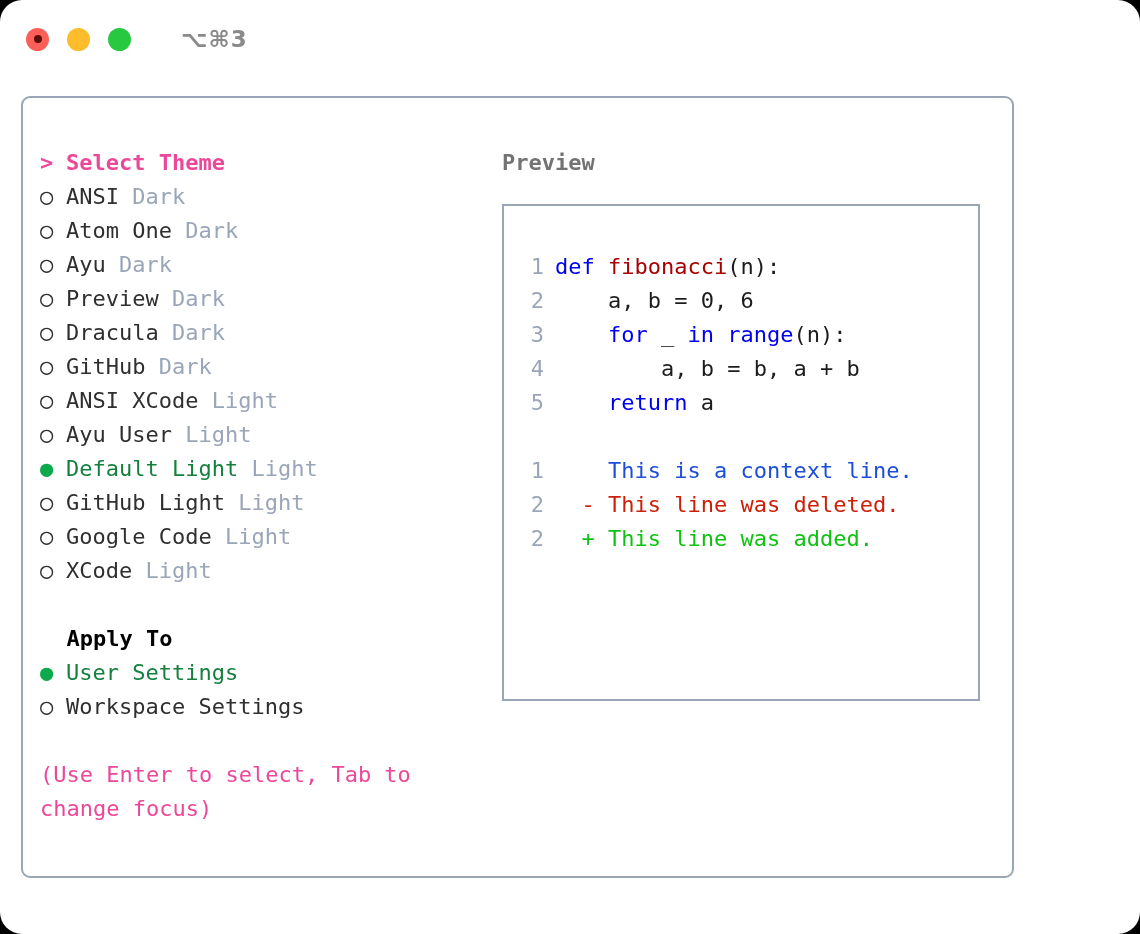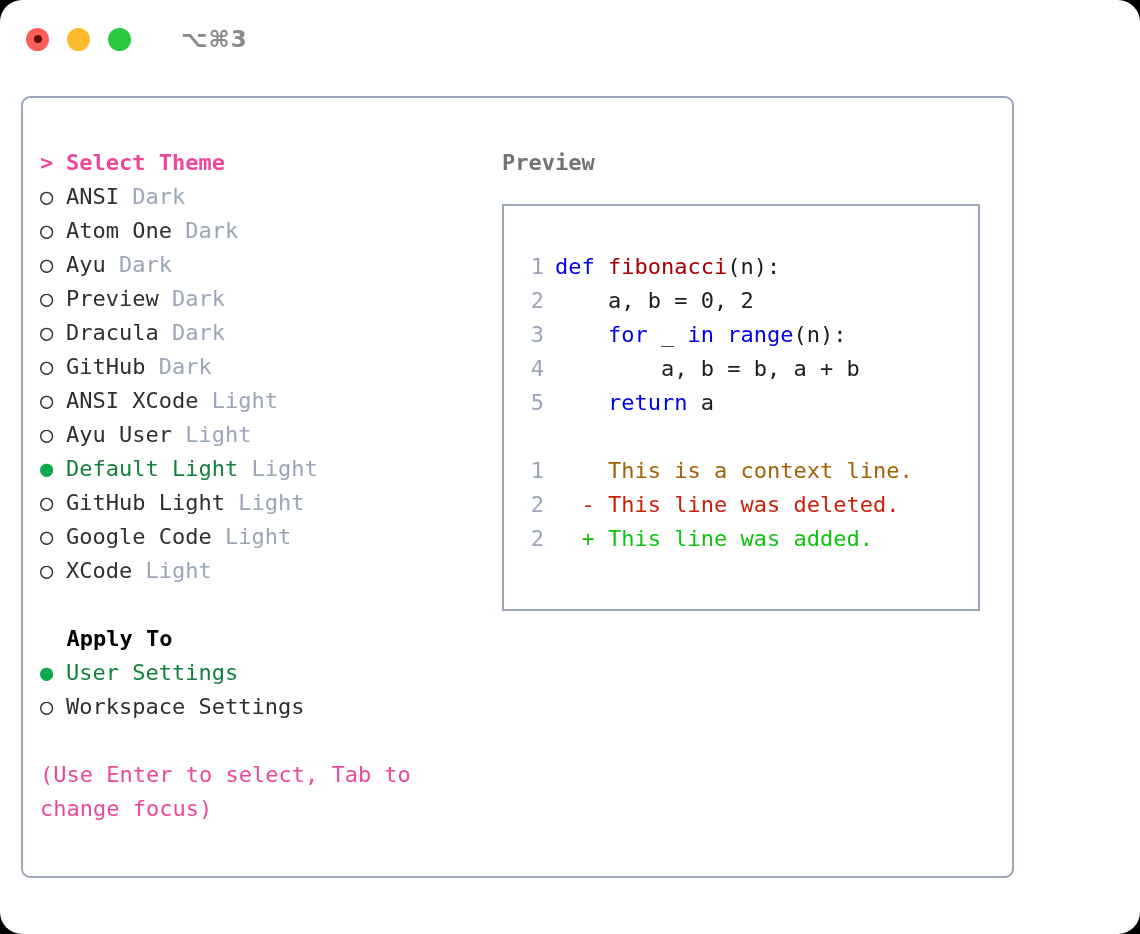--- a/index.html
+++ b/index.html
@@ -145,21 +145,21 @@
   .preview-title {
     font-size: 22px;
     font-weight: bold;
     color: #737373;
     line-height: 34px;
     margin-bottom: 24px;
     white-space: pre;
   }
   .code-box {
     width: 478px;
-    height: 407px;
+    height: 497px;
     border: 2px solid #9aa5b8;
     box-sizing: border-box;
     padding: 44px 0 0 18px;
     background: #ffffff;
   }
   .code-line {
     font-size: 22px;
     line-height: 34px;
     white-space: pre;
     color: #1c1c1c;
@@ -168,21 +168,21 @@
     display: inline-block;
     width: 22px;
     text-align: right;
     color: #9aa5b8;
     margin-right: 11px;
   }
   .tok-kw   { color: #0000ee; }
   .tok-fn   { color: #a80000; }
   .tok-txt  { color: #1c1c1c; }
   .blank-line { height: 34px; }
-  .diff-ctx { color: #a16207; }
+  .diff-ctx { color: #1d4ed8; }
   .diff-del { color: #cc1f08; }
   .diff-add { color: #10c210; }
 </style>
 </head>
 <body>
 
 <div class="window">
 
   <div class="titlebar">
     <div class="dots">
@@ -226,21 +226,21 @@
 
         <div class="hint">(Use Enter to select, Tab to change focus)</div>
 
       </div>
 
       <div class="col-right">
         <div class="preview-title">Preview</div>
         <div class="code-box">
           <div id="code-lines">
               <div class="code-line"><span class="lineno">1</span><span class="tok-kw">def </span><span class="tok-fn">fibonacci</span><span class="tok-txt">(n):</span></div>
-              <div class="code-line"><span class="lineno">2</span><span class="tok-txt">    a, b = 0, 2</span></div>
+              <div class="code-line"><span class="lineno">2</span><span class="tok-txt">    a, b = 0, 6</span></div>
               <div class="code-line"><span class="lineno">3</span><span class="tok-txt">    </span><span class="tok-kw">for</span><span class="tok-txt"> _ </span><span class="tok-kw">in </span><span class="tok-kw">range</span><span class="tok-txt">(n):</span></div>
               <div class="code-line"><span class="lineno">4</span><span class="tok-txt">        a, b = b, a + b</span></div>
               <div class="code-line"><span class="lineno">5</span><span class="tok-txt">    </span><span class="tok-kw">return</span><span class="tok-txt"> a</span></div>
             </div>
           <div class="blank-line"></div>
           <div id="diff-lines">
               <div class="code-line"><span class="lineno">1</span><span class="diff-ctx">    </span><span class="diff-ctx">This is a context line.</span></div>
               <div class="code-line"><span class="lineno">2</span><span class="diff-del">  - </span><span class="diff-del">This line was deleted.</span></div>
               <div class="code-line"><span class="lineno">2</span><span class="diff-add">  + </span><span class="diff-add">This line was added.</span></div>
             </div>

